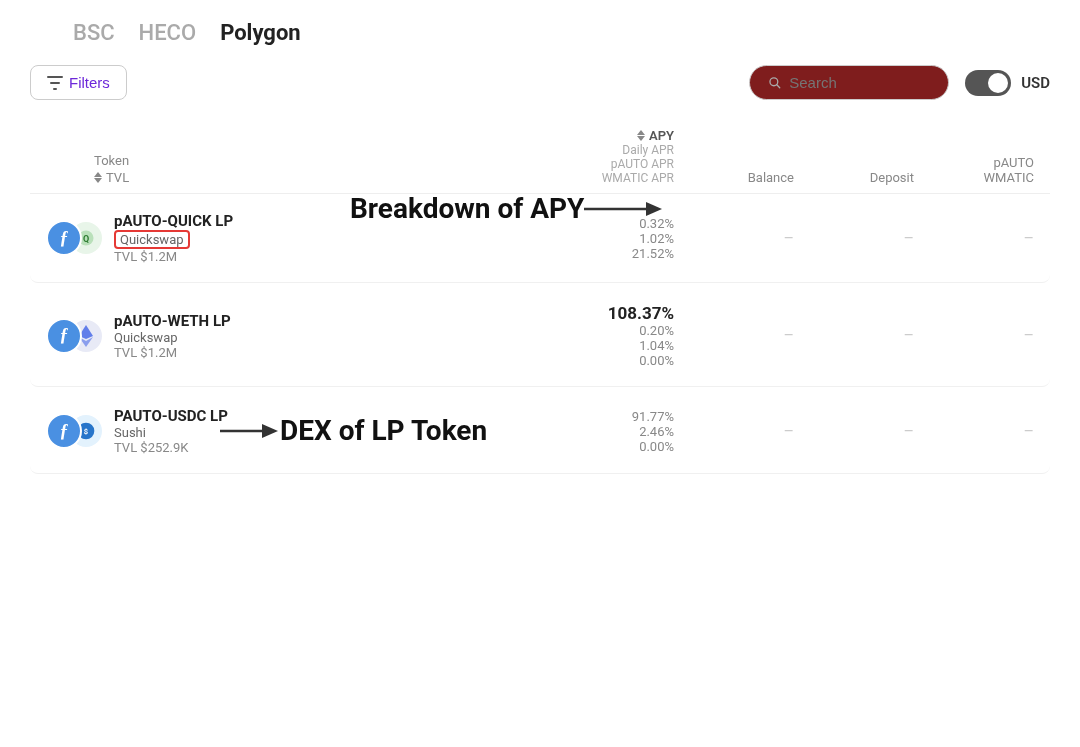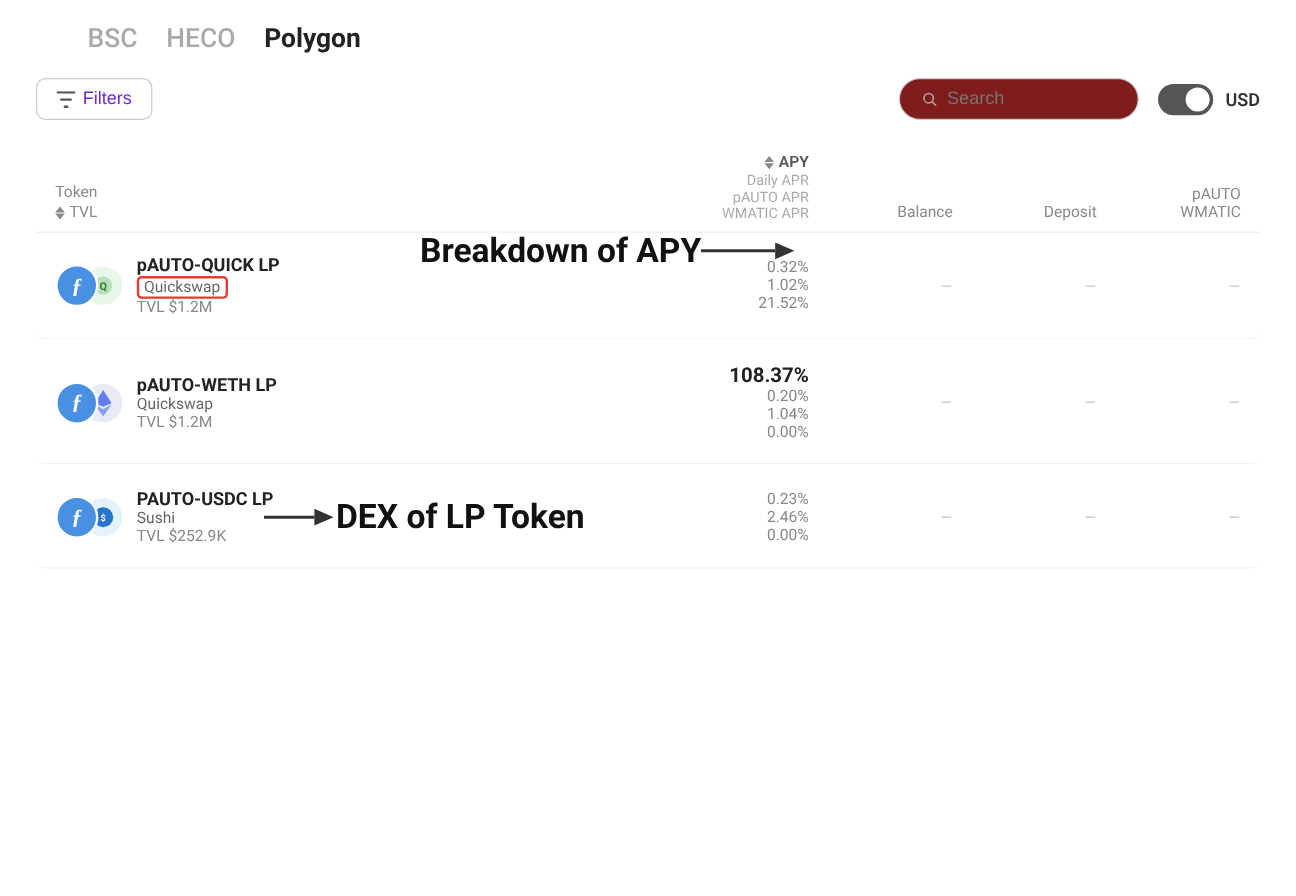--- a/index.html
+++ b/index.html
@@ -126,20 +126,21 @@
     .apy-sub {
       font-size: 12px;
       color: #aaa;
       text-align: right;
     }
 
     .token-farm-tvl {
       display: flex;
       flex-direction: column;
       gap: 2px;
+      margin-left: 48px;
     }
     .th-token { font-size: 13px; color: #888; }
     .th-farm { font-size: 13px; color: #888; }
     .th-tvl { display: flex; align-items: center; gap: 4px; font-size: 13px; color: #888; }
 
     
     .farm-row {
       display: grid;
       grid-template-columns: 320px 1fr 120px 120px 120px;
       padding: 18px 16px;
@@ -407,21 +408,21 @@
           </svg>
         </div>
       </div>
       <div class="token-details">
         <div class="token-name">PAUTO-USDC LP</div>
         <div class="token-dex">Sushi</div>
         <div class="token-tvl">TVL $252.9K</div>
       </div>
     </div>
     <div class="apy-col">
-      <div class="apy-sub-val">0.23%</div>
+      <div class="apy-sub-val">91.77%</div>
       <div class="apy-sub-val">2.46%</div>
       <div class="apy-sub-val">0.00%</div>
     </div>
     <div class="dash-val">–</div>
     <div class="dash-val">–</div>
     <div class="dash-val">–</div>
   </div>
 
   <div style="position:absolute; top:68px; left:320px; pointer-events:none; display:flex; align-items:center; gap:0;">
     <span style="font-size:28px; font-weight:700; color:#111; white-space:nowrap;">Breakdown of APY</span>

